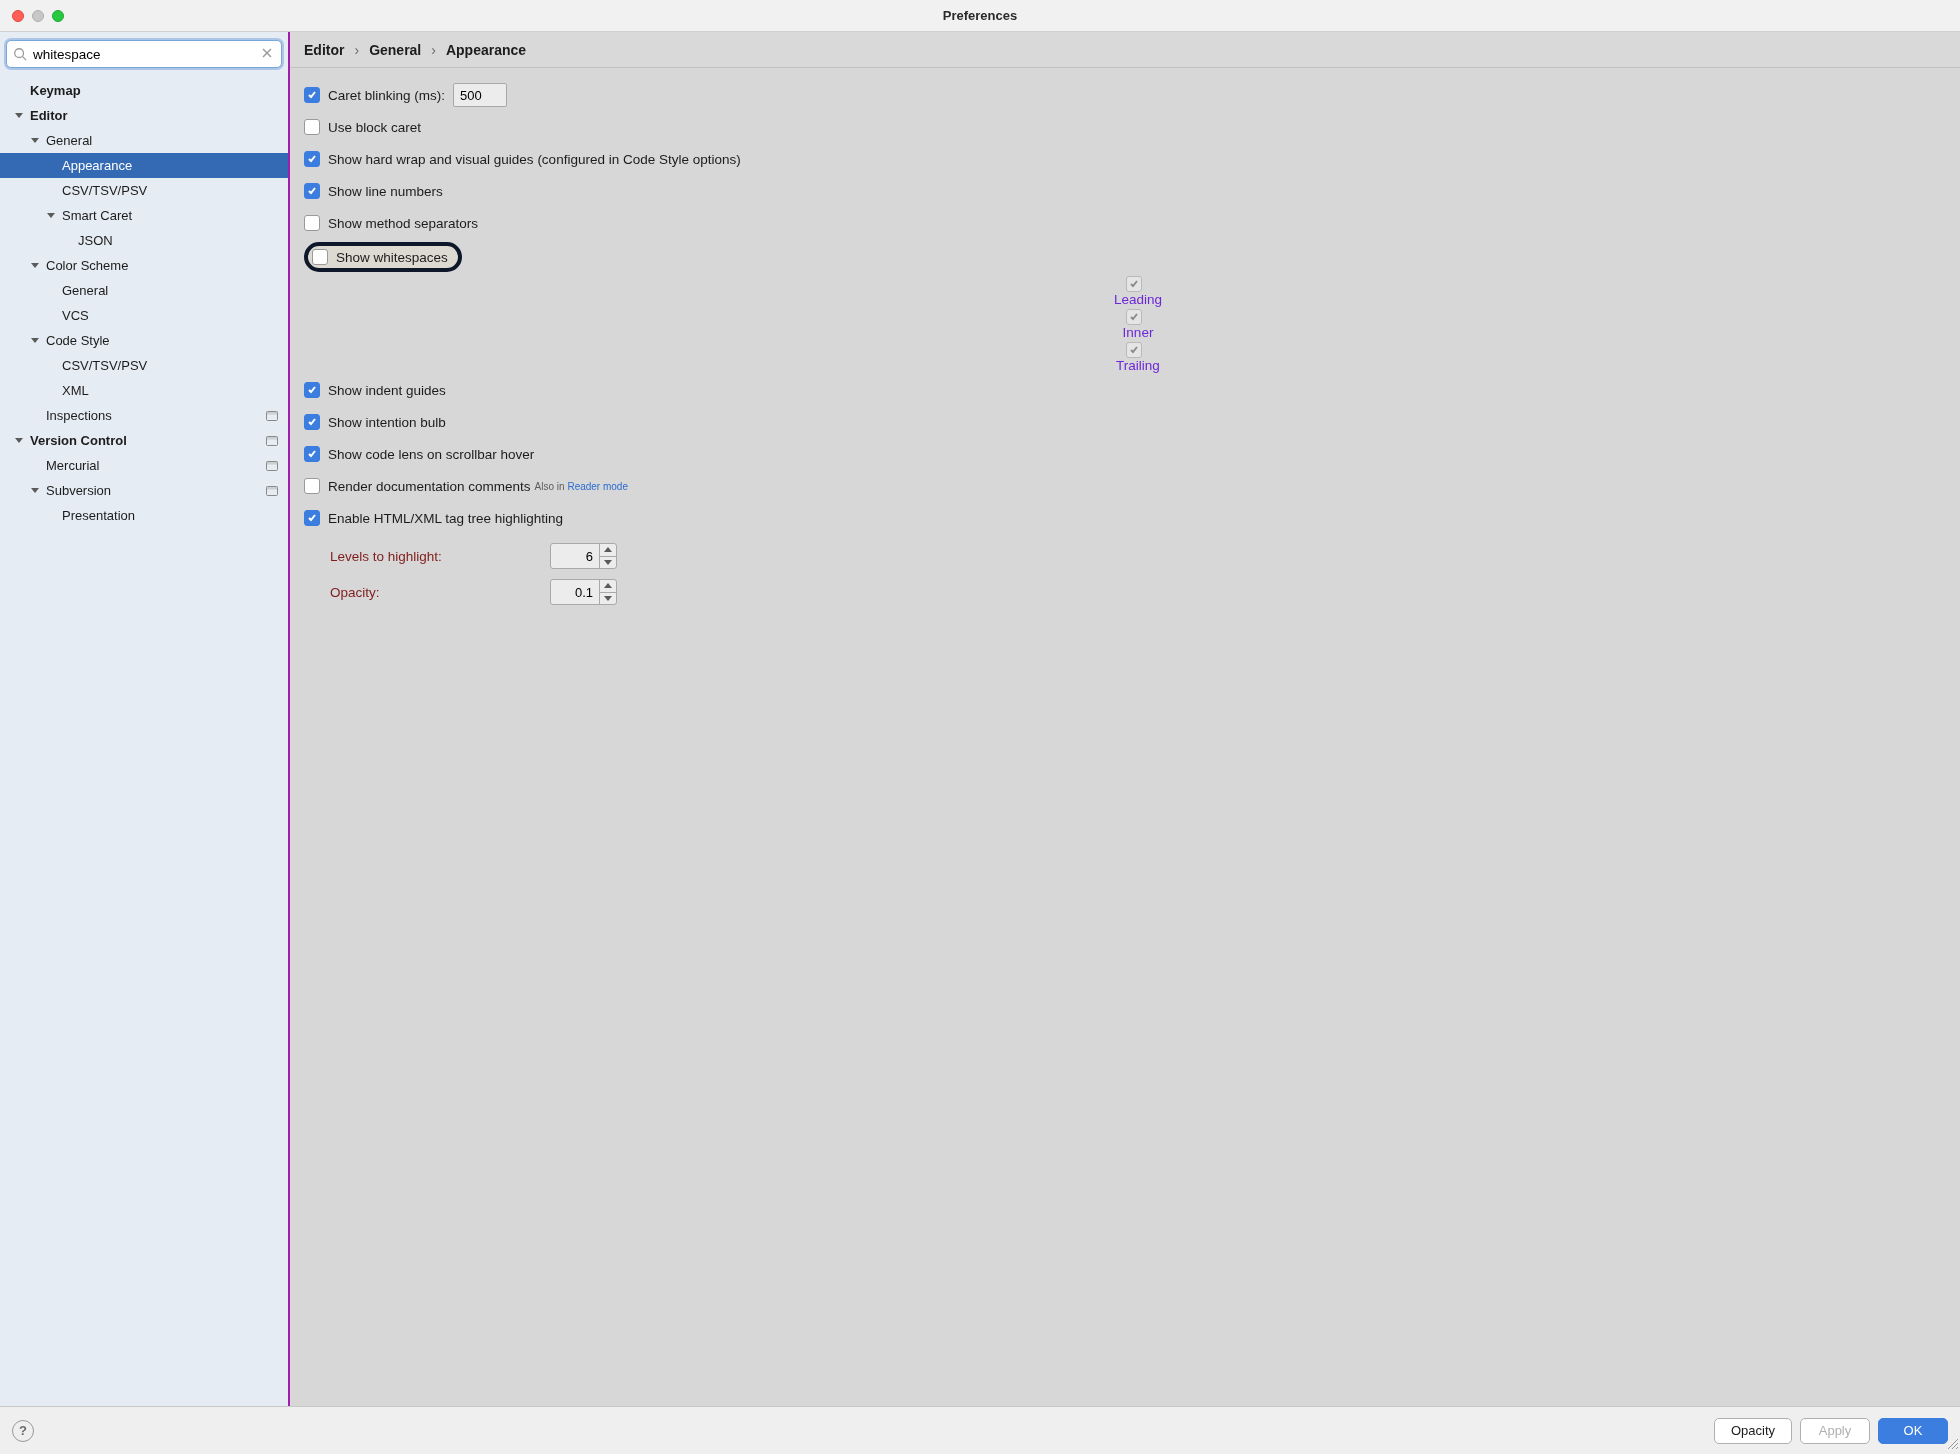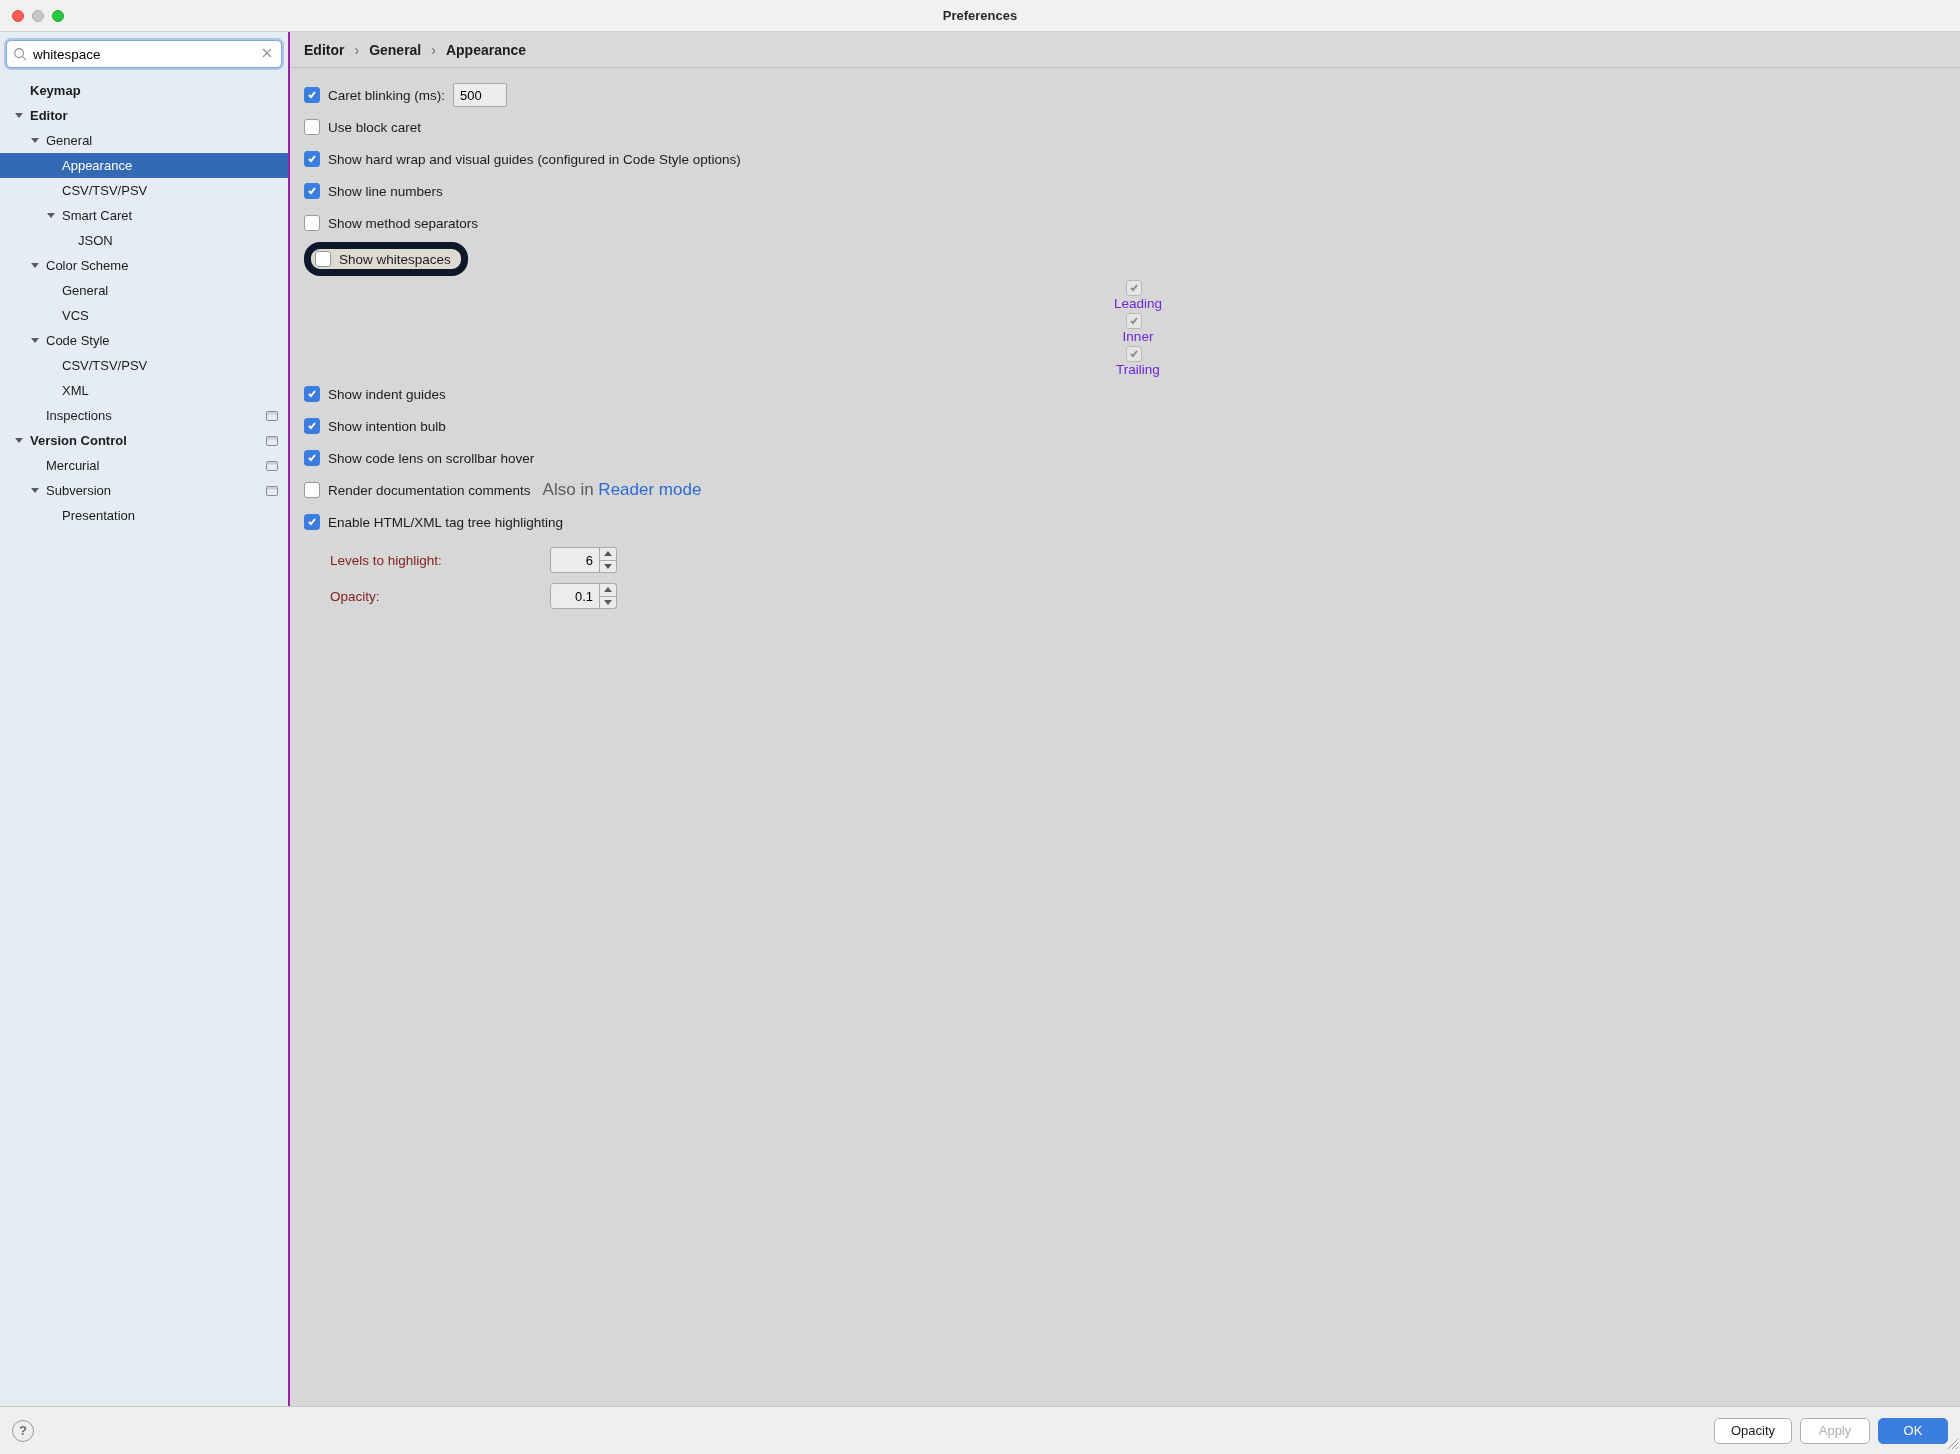--- a/index.html
+++ b/index.html
@@ -107,36 +107,36 @@
   .chk svg { display: none; }
   .chk.disabled { background: #e5e5e5; border-color: #b9b9b9; }
   .chk.disabled.checked { background: #e5e5e5; }
   .chk.disabled.checked svg { display: block; }
   .chk.disabled.checked svg path { stroke: #8c8c8c; }
   .row.disabled { color: #6d28d9; flex-direction: column; }
   .row .lbl { font-size: 13.5px; }
   .row.indent { padding-left: 26px; }
   .row.highlight {
     display: inline-flex;
-    border: 7px solid #0f172a;
+    border: 4px solid #0f172a;
     border-radius: 16px;
     padding: 2px 10px 2px 4px;
     background: rgba(255,236,173,0.15);
     margin: 2px 0;
   }
   .num-input {
     margin-left: 8px;
     width: 54px; height: 24px;
     border: 1px solid #a9a9a9;
     background: #ececec;
     border-radius: 2px;
     padding: 0 6px;
     font-size: 13px;
   }
-  .side-note { margin-left: 12px; font-size: 17px; color: #5c5c5c; }
+  .side-note { margin-left: 4px; font-size: 10px; color: #5c5c5c; }
   .side-note a { color: #2b6cd1; text-decoration: none; }
   .spin-row { display: flex; align-items: center; padding-left: 26px; margin: 10px 0; }
   .spin-row .lbl { width: 220px; font-size: 13.5px; color: #7f1d1d; }
   .spinner {
     display: flex; align-items: stretch;
     border: 1px solid #a9a9a9; border-radius: 3px; background: #ececec; height: 26px;
   }
   .spinner input {
     width: 48px; border: none; background: transparent; text-align: right; padding: 0 6px; font-size: 13px;
   }

